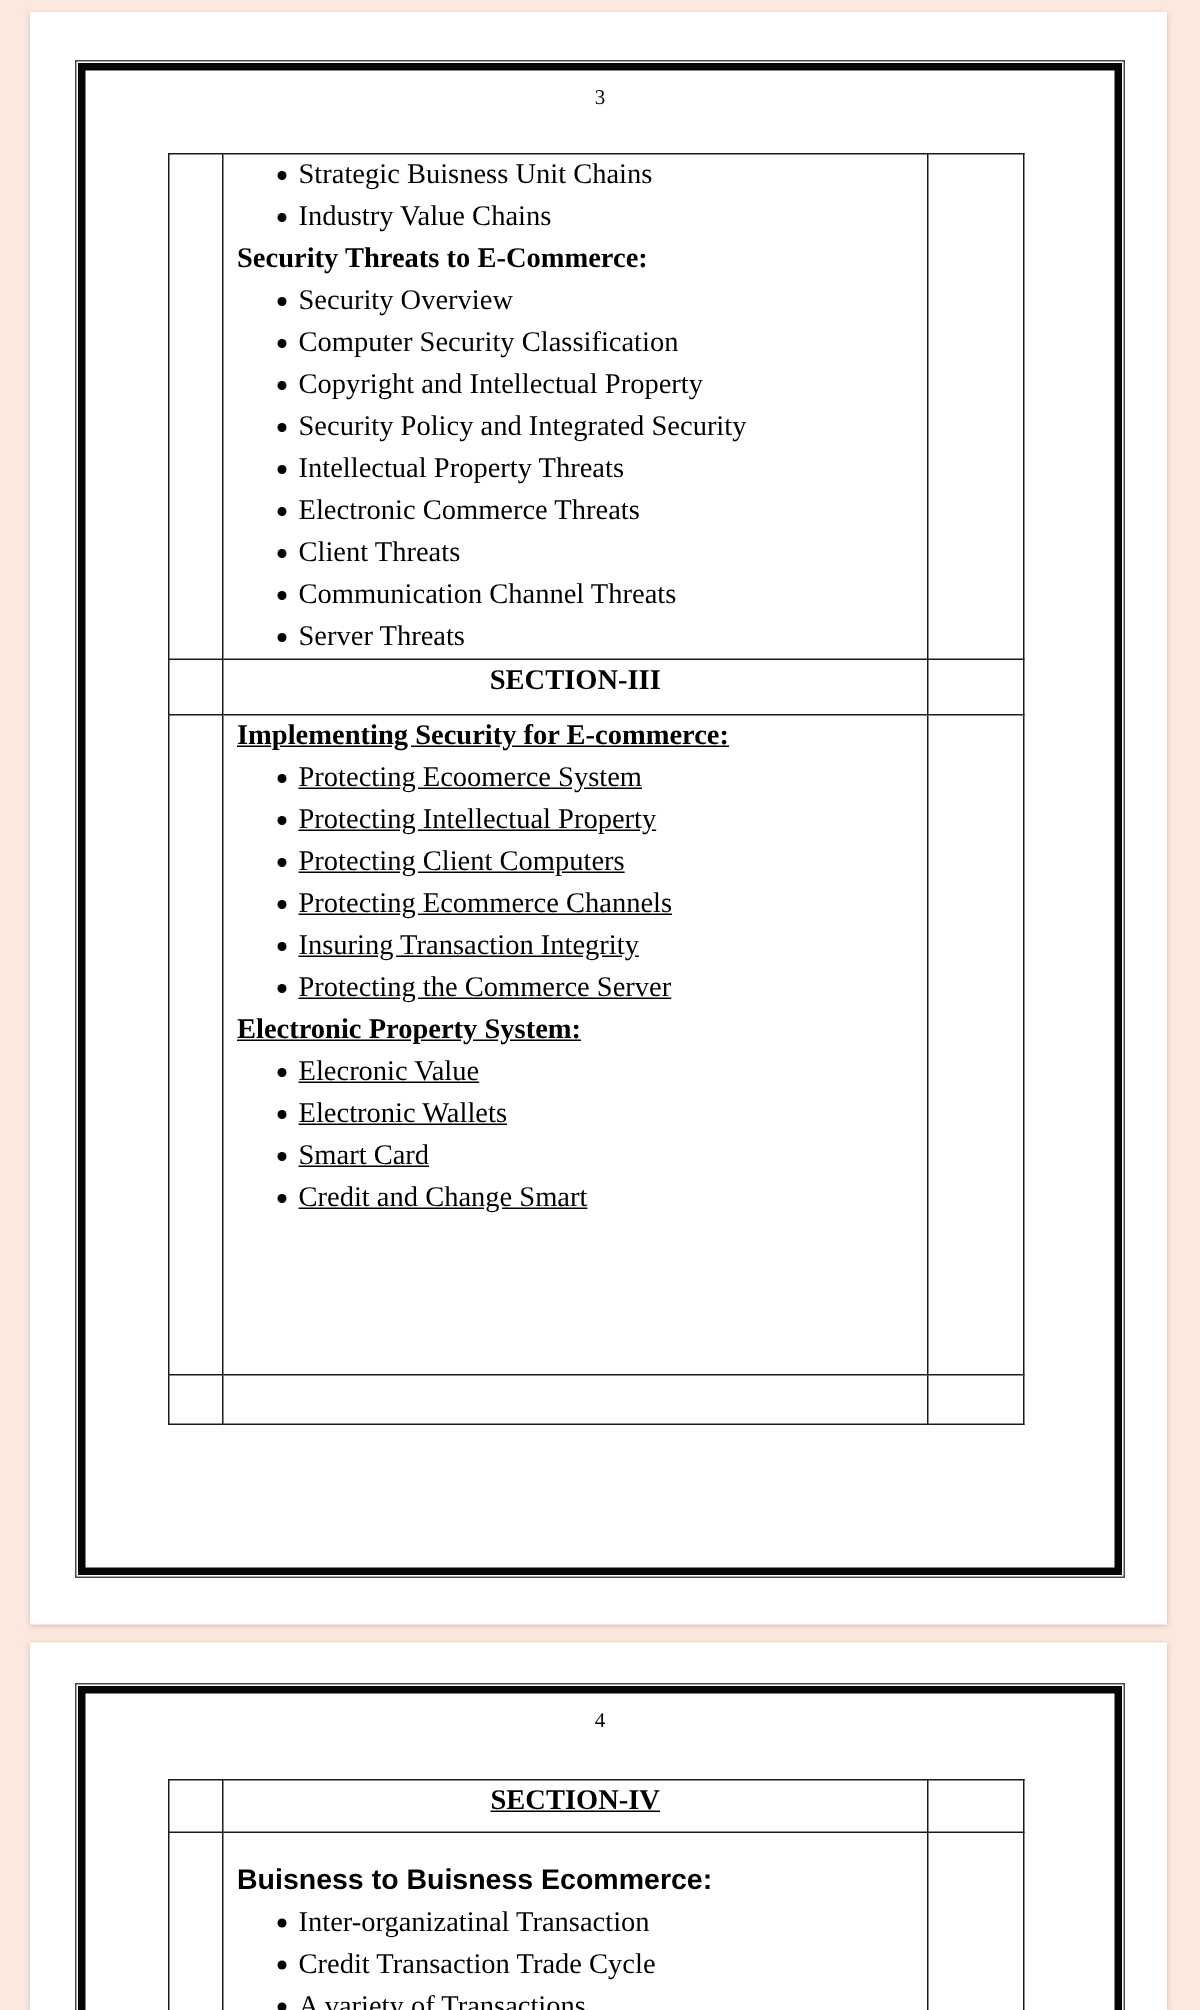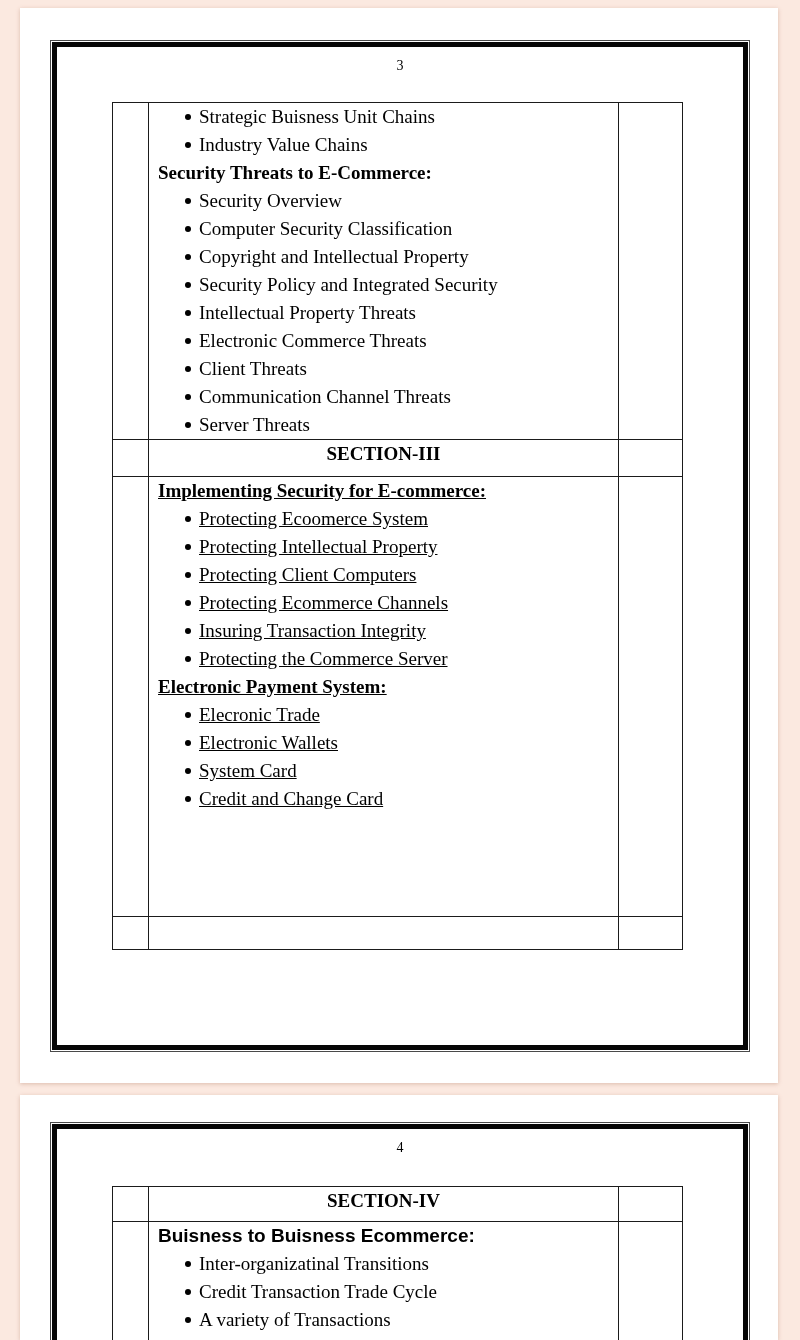--- a/index.html
+++ b/index.html
@@ -18,26 +18,26 @@
               font:400 14px/18px "Liberation Serif", serif; }
 
   table.toc { position:absolute; border-collapse:collapse; table-layout:fixed; background:#fff; }
   #table1 { left:92px; top:94px; }
   #table2 { left:92px; top:91px; }
   .toc td { border:1px solid #1b1b1b; vertical-align:top; padding:0; }
   .col-a { width:36px; } .col-b { width:470px; } .col-c { width:64px; }
 
   #table1 .r1 { height:270px; } #table1 .r2 { height:37px; }
   #table1 .r3 { height:440px;text-decoration:underline; } #table1 .r4 { height:33px; }
-  #table2 .r1 { height:35px; }  #table2 .r2 { height:320px; }
+  #table2 .r1 { height:35px;text-decoration:underline; }  #table2 .r2 { height:320px; }
 
   .cell-pad { padding:2px 4px 0 0; }
 
   .h-serif { font:700 19px/28px "Liberation Serif", serif; padding-left:9px; }
-  .h-sans  { font:700 19px/28px "Liberation Sans", sans-serif; padding-left:9px; }
+  .h-sans  { font:700 19px/28px "Liberation Sans", sans-serif; padding-left:9px;margin-top:18px; }
 
   ul.blist { list-style:none; margin:0; padding:0 0 0 36px; }
   ul.blist li { position:relative; padding-left:14px; font:400 19px/28px "Liberation Serif", serif; }
   ul.blist li::before { content:""; position:absolute; left:0; top:11px; width:6px; height:6px;
                         border-radius:50%; background:#000; }
 
   .section-cell { font:700 19px/28px "Liberation Serif", serif; text-align:center; padding-top:4px; }
   .sec-3 { padding-left:134px; }   
   .sec-4 { padding-right:96px; }   
 </style>
@@ -88,26 +88,26 @@
       <td class="cell-pad">
         <div class="h-serif">Implementing Security for E-commerce:</div>
         <ul class="blist">
           <li>Protecting Ecoomerce System</li>
           <li>Protecting Intellectual Property</li>
           <li>Protecting Client Computers</li>
           <li>Protecting Ecommerce Channels</li>
           <li>Insuring Transaction Integrity</li>
           <li>Protecting the Commerce Server</li>
         </ul>
-        <div class="h-serif">Electronic Payment System:</div>
+        <div class="h-serif">Electronic Property System:</div>
         <ul class="blist">
-          <li>Elecronic Trade</li>
+          <li>Elecronic Value</li>
           <li>Electronic Wallets</li>
-          <li>System Card</li>
-          <li>Credit and Change Card</li>
+          <li>Smart Card</li>
+          <li>Credit and Change Smart</li>
         </ul>
       </td>
       <td></td>
     </tr>
     <tr class="r4">
       <td></td>
       <td></td>
       <td></td>
     </tr>
   </tbody>
@@ -129,21 +129,21 @@
         <tr class="r1">
       <td></td>
       <td class="section-cell sec-4">SECTION-IV</td>
       <td></td>
     </tr>
     <tr class="r2">
       <td></td>
       <td class="cell-pad">
         <div class="h-sans">Buisness to Buisness Ecommerce:</div>
         <ul class="blist">
-          <li>Inter-organizatinal Transitions</li>
+          <li>Inter-organizatinal Transaction</li>
           <li>Credit Transaction Trade Cycle</li>
           <li>A variety of Transactions</li>
         </ul>
         <div class="h-serif">Electronic Data Interchange (EDI)</div>
       </td>
       <td></td>
     </tr>
   </tbody>
     </table>
 </div>

